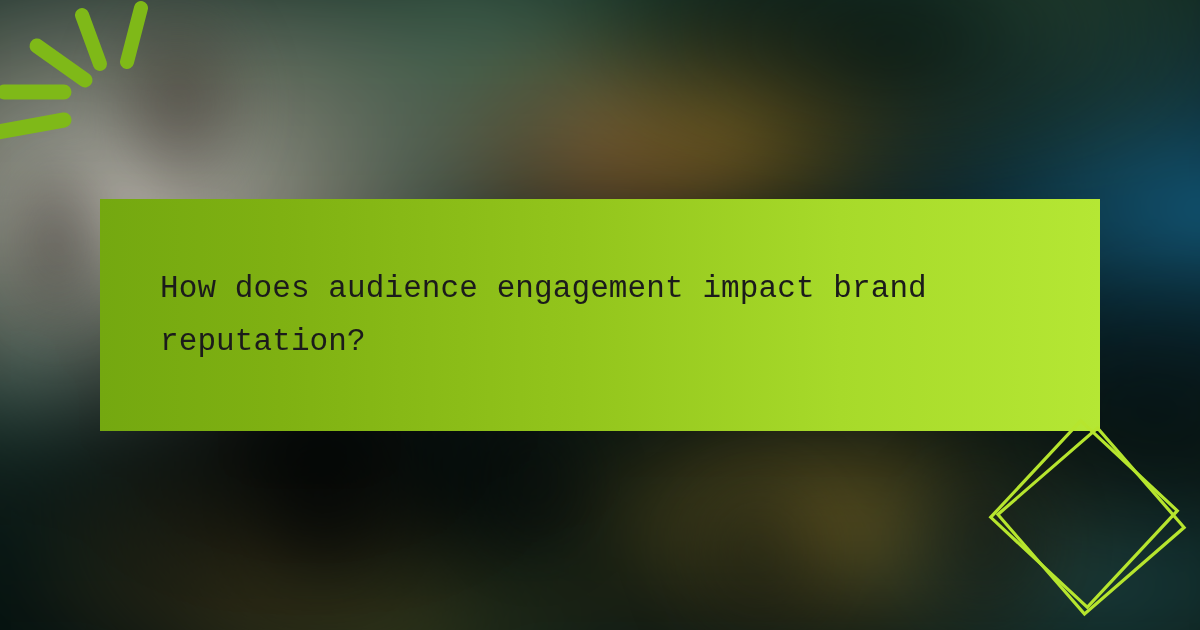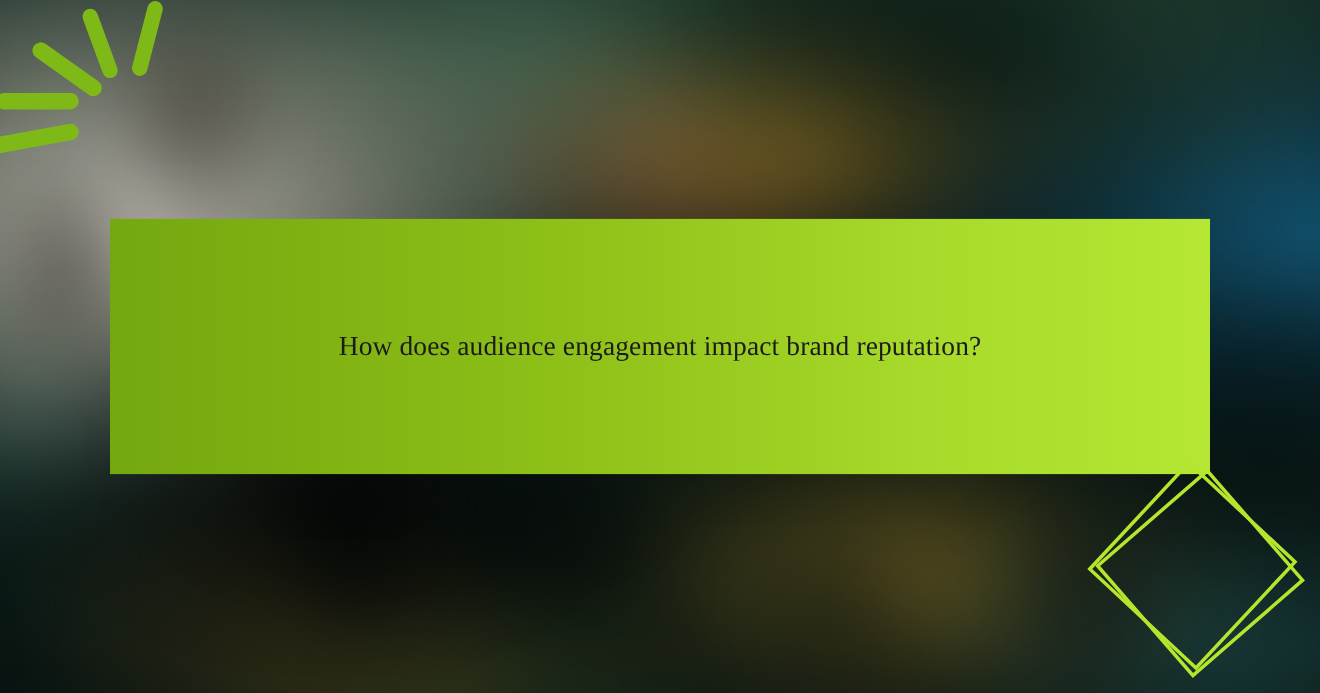--- a/index.html
+++ b/index.html
@@ -93,24 +93,23 @@
     display: flex;
     align-items: center;
     justify-content: center;
     box-sizing: border-box;
     padding: 0 60px;
   }
 
   #quote-text {
     margin: 0;
     width: 100%;
-    text-align: center;
     color: #1b1b1b;
-    font-family: Liberation Serif, serif;
-    font-size: 25px;
+    font-family: Liberation Mono, monospace;
+    font-size: 31px;
     font-weight: 400;
     line-height: 1.72;
     letter-spacing: 0.1px;
   }
 </style>
 </head>
 <body>
 
 <div id="card">
 

